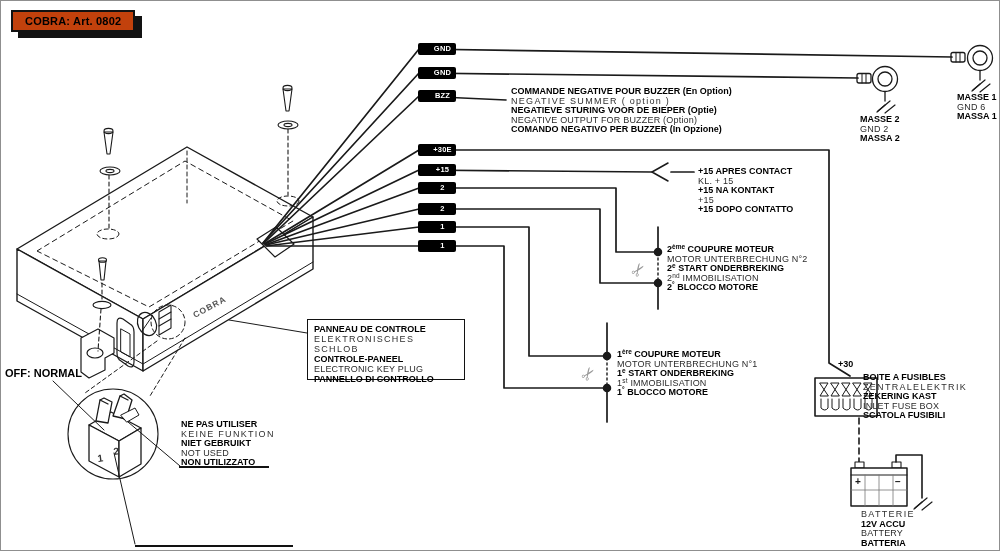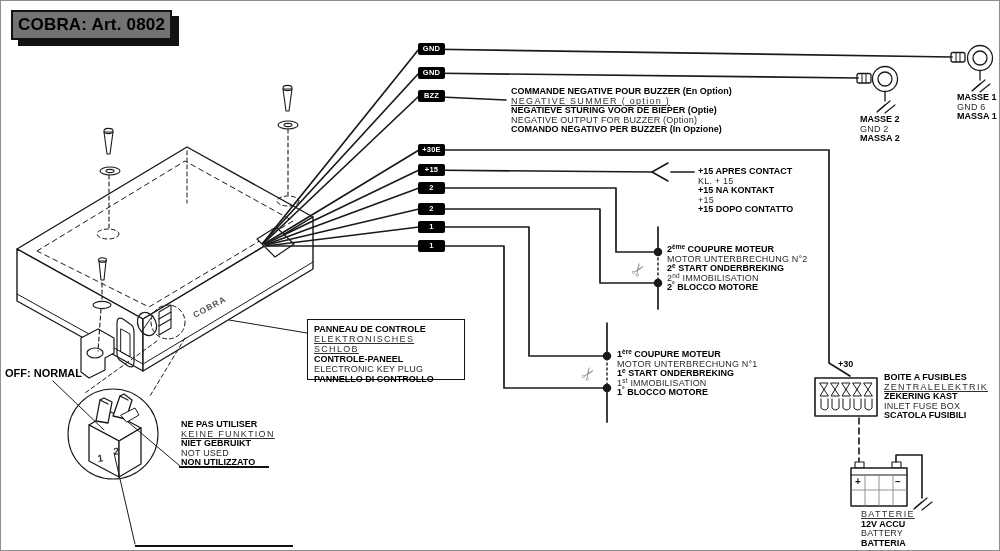--- a/index.html
+++ b/index.html
@@ -6,30 +6,30 @@
   #stage{
     position:relative;width:1000px;height:551px;background:#ffffff;
     font-family:"Liberation Sans", sans-serif;color:#000;
     border:1px solid #8f8f8f;box-sizing:border-box;overflow:hidden;
   }
   #wires{position:absolute;left:0;top:0;width:1000px;height:551px;}
   .tb{position:absolute;font-size:9px;line-height:9.6px;white-space:nowrap;}
   .tb div{white-space:nowrap;}
   .b{font-weight:bold;color:#000;}
   .r{font-weight:normal;color:#2b2b2b;letter-spacing:.2px;}
-  .sp{font-weight:normal;color:#2f2f2f;letter-spacing:1.3px;text-decoration:underline;}
+  .sp{font-weight:normal;color:#2f2f2f;letter-spacing:1.3px;}
   .sup{display:inline-block;font-size:6.5px;transform:translateY(-3px);}
   .wlab{
     position:absolute;left:417px;width:27px;height:12px;background:#000;color:#fff;
     font-size:7.5px;font-weight:bold;line-height:12px;text-align:center;
-    border-radius:2px;letter-spacing:.2px;
+    border-radius:2px;letter-spacing:.2px;padding-left:11px;
   }
   #title-box{
-    position:absolute;left:10px;top:9px;background:#737373;border:2px solid #121212;
-    box-shadow:7px 6px 0 #121212;padding:3px 5px;font-size:17px;font-weight:bold;
+    position:absolute;left:10px;top:9px;background:#c2410c;border:2px solid #121212;
+    box-shadow:7px 6px 0 #121212;padding:3px 12px;font-size:11px;font-weight:bold;
     letter-spacing:.2px;
   }
   #panel-box{
     position:absolute;left:306px;top:318px;width:158px;height:61px;
     border:1.5px solid #121212;box-sizing:border-box;background:#fff;
     padding:4px 12px 0 6px;font-size:9px;line-height:10px;
   }
   .uline{position:absolute;height:1.5px;background:#121212;}
 </style>
 </head>
@@ -308,21 +308,21 @@
     <div class="b">NIET GEBRUIKT</div>
     <div class="r">NOT USED</div>
     <div class="b">NON UTILIZZATO</div>
   </div>
   <div class="uline" style="left:178px;top:465px;width:90px"></div>
 
   <div class="uline" style="left:134px;top:544px;width:158px"></div>
 
   <div class="tb b" style="left:837px;top:359px">+30</div>
 
-  <div class="tb" style="left:883px;top:372px">
+  <div class="tb" style="left:862px;top:372px">
     <div class="b">BOITE A FUSIBLES</div>
     <div class="sp">ZENTRALELEKTRIK</div>
     <div class="b">ZEKERING KAST</div>
     <div class="r">INLET FUSE BOX</div>
     <div class="b">SCATOLA FUSIBILI</div>
   </div>
 
   <div class="tb" style="left:860px;top:509px">
     <div class="sp">BATTERIE</div>
     <div class="b">12V ACCU</div>

